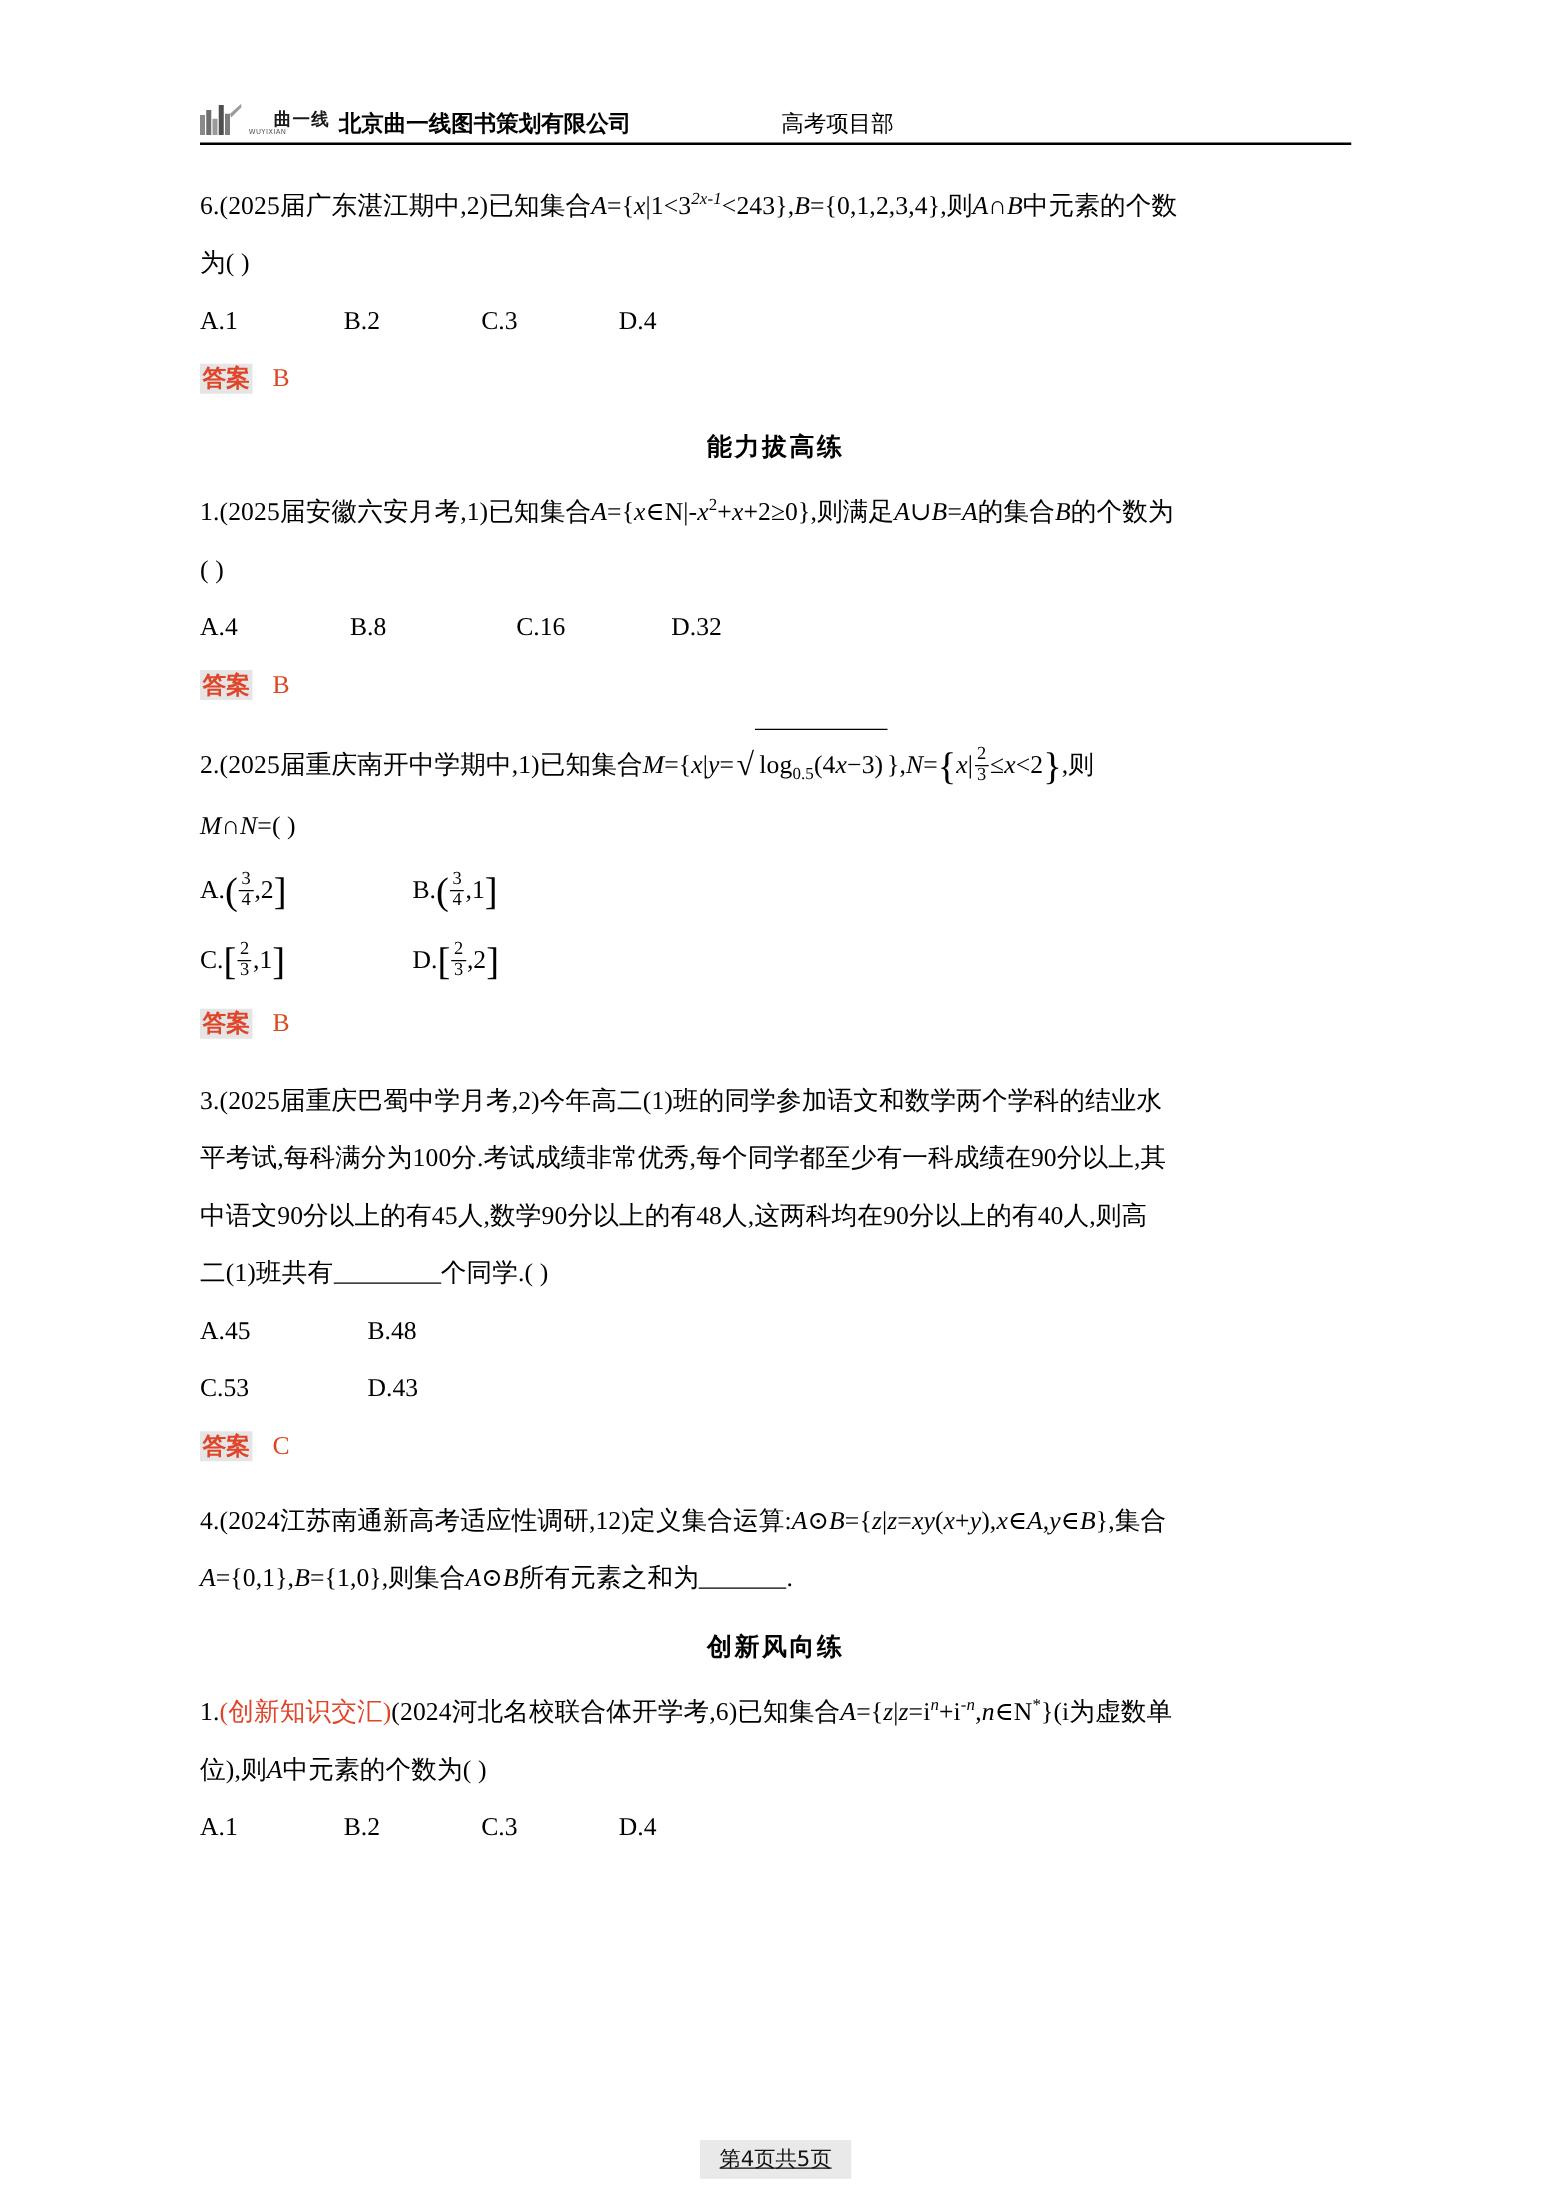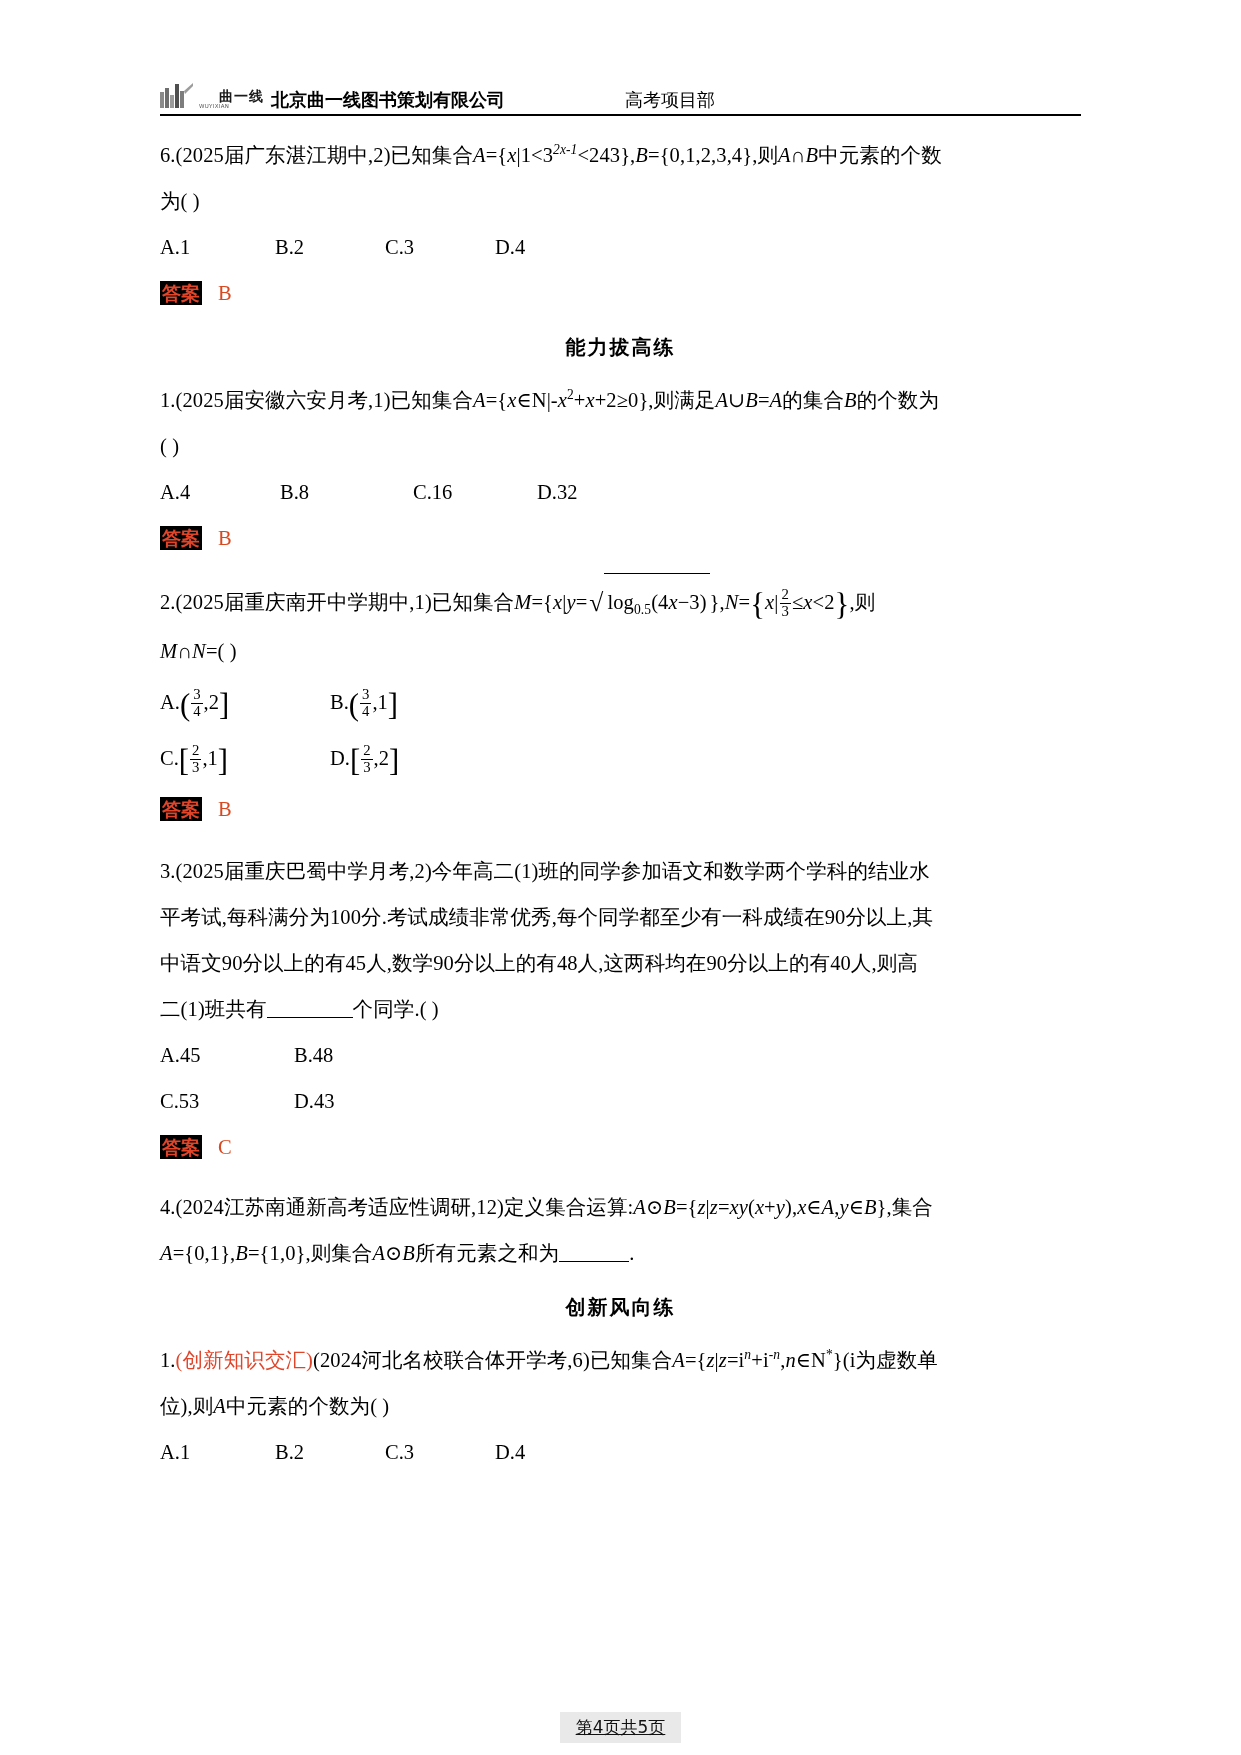--- a/index.html
+++ b/index.html
@@ -85,21 +85,21 @@
     color: #000;
     margin-left: 120px;
     line-height: 1;
     position: relative;
     top: 1px;
     text-align: right;
   }
 
   
   .content {
-    padding-top: 16px;
+    padding-top: 26px;
   }
   .qline {
     font-size: 20.5px;
     line-height: 46px;
     white-space: nowrap;
     letter-spacing: 0.1px;
   }
 
   .opts {
     font-size: 20.5px;
@@ -110,21 +110,21 @@
 
   .answer {
     font-size: 20.5px;
     line-height: 46px;
     color: #d9481f;
   }
   .answer .lbl {
     font-family: "DejaVu Sans", sans-serif;
     font-weight: 700;
     font-size: 19px;
-    background: #000000;
+    background: #e5e5e5;
     color: #e0452a;
     padding: 1px 2px;
   }
   .answer .val {
     margin-left: 16px;
     font-family: "Liberation Serif", serif;
     color: #d9481f;
     font-size: 20.5px;
   }
 

